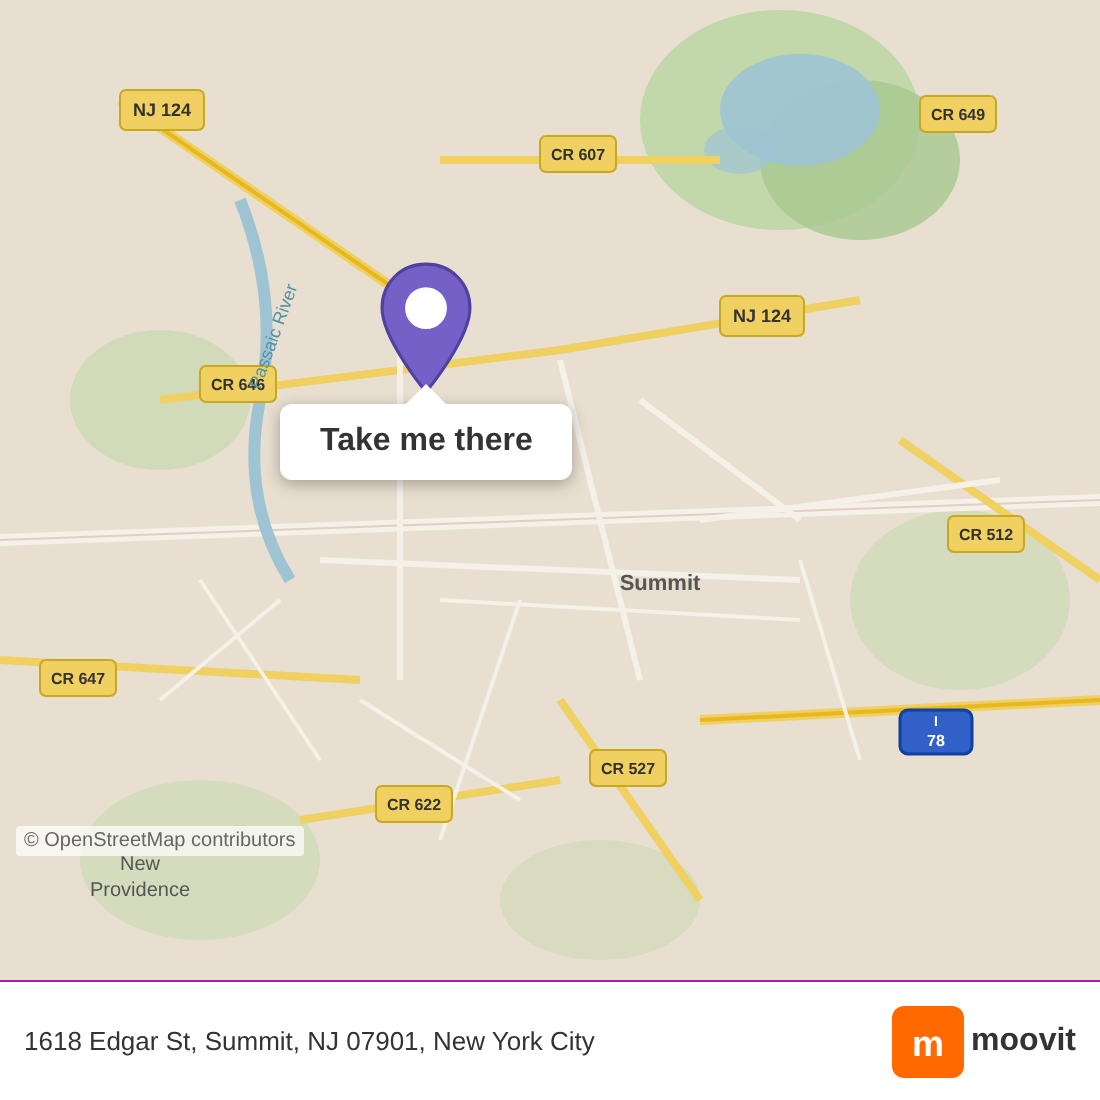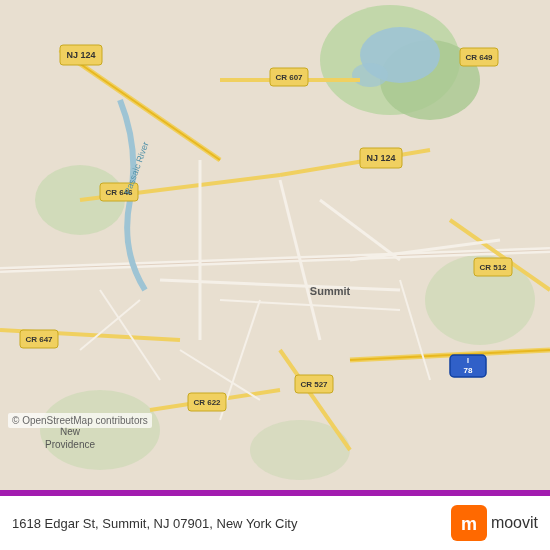--- a/index.html
+++ b/index.html
@@ -73,21 +73,21 @@
       position: absolute;
       bottom: 0;
       left: 0;
       width: 550px;
       height: 60px;
       background: white;
       display: flex;
       align-items: center;
       justify-content: space-between;
       padding: 0 12px;
-      border-top: 6px solid #a21caf;
+      border-top: 1px solid #a21caf;
     }
 
     #address-text {
       font-size: 13px;
       color: #333;
       font-weight: 500;
     }
 
     #moovit-logo {
       display: flex;
@@ -95,21 +95,21 @@
       gap: 4px;
     }
 
     #moovit-icon {
       width: 36px;
       height: 36px;
     }
 
     #moovit-name {
       font-size: 16px;
-      font-weight: normal;
+      font-weight: bold;
       color: #333;
     }
 
     #osm-attribution {
       position: absolute;
       bottom: 62px;
       left: 8px;
       font-size: 10px;
       color: #666;
       background: rgba(255,255,255,0.7);
@@ -207,20 +207,31 @@
 
     <text x="130" y="195" font-size="9" fill="#5090a8" transform="rotate(-70, 130, 195)">Passaic River</text>
 
     <text x="330" y="295" text-anchor="middle" font-size="11" fill="#555" font-weight="bold">Summit</text>
 
     <text x="70" y="435" text-anchor="middle" font-size="10" fill="#555">New</text>
     <text x="70" y="448" text-anchor="middle" font-size="10" fill="#555">Providence</text>
   </svg>
 
   
+  <div id="callout">
+    <svg id="location-pin" width="50" height="65" viewBox="0 0 50 65">
+
+      <path d="M25 2 C13 2 4 11 4 23 C4 38 25 63 25 63 C25 63 46 38 46 23 C46 11 37 2 25 2 Z" fill="#7560c8" stroke="#5040a0" stroke-width="1.5"></path>
+
+      <circle cx="25" cy="23" r="10" fill="white"></circle>
+    </svg>
+    <div id="take-me-there-bubble">
+      <span>Take me there</span>
+    </div>
+  </div>
 
   
   <div id="osm-attribution">
     <span>© OpenStreetMap contributors</span>
   </div>
 </div>
 
 <div id="bottom-bar">
   <span id="address-text">1618 Edgar St, Summit, NJ 07901, New York City</span>
   <div id="moovit-logo">

